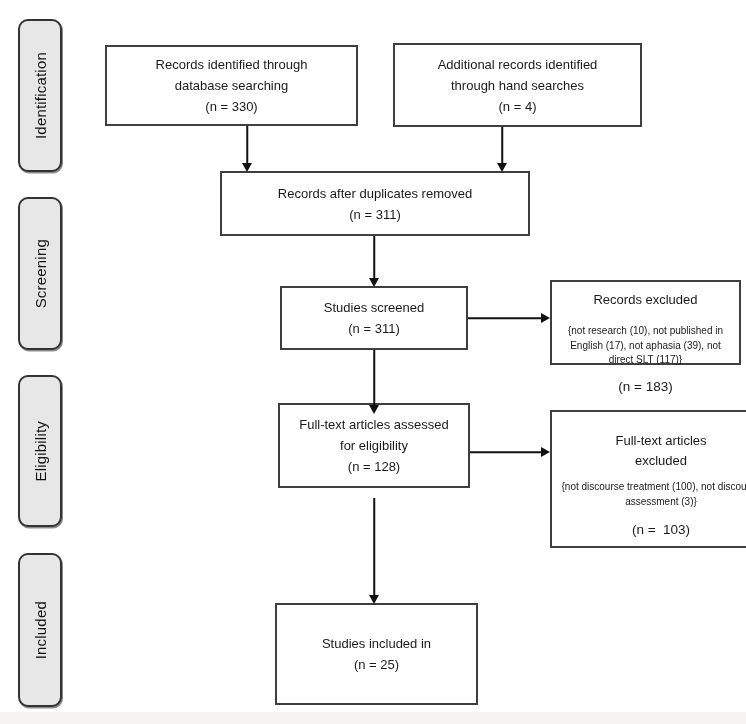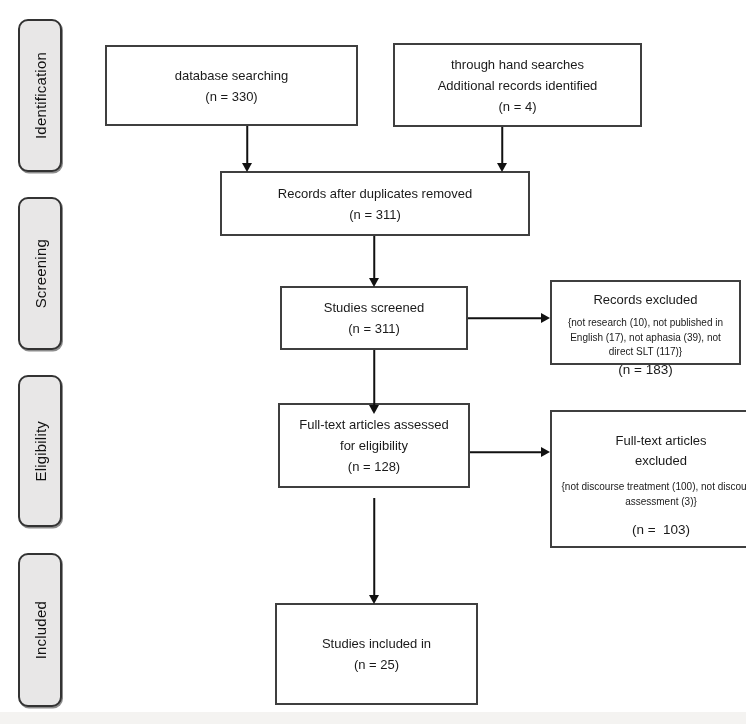--- a/index.html
+++ b/index.html
@@ -92,44 +92,45 @@
     <span class="stage-text">Screening</span>
   </div>
   <div class="stage" style="top:375px;height:152px;">
     <span class="stage-text">Eligibility</span>
   </div>
   <div class="stage" style="top:553px;height:154px;">
     <span class="stage-text">Included</span>
   </div>
 
   <div class="box" style="left:105px;top:45px;width:253px;height:81px;">
+      <div>Records identified through</div>
       <div>database searching</div>
       <div>(n = 330)</div>
     </div>
 
   <div class="box" style="left:393px;top:43px;width:249px;height:84px;">
+      <div>Additional records identified</div>
       <div>through hand searches</div>
-      <div>Additional records identified</div>
       <div>(n = 4)</div>
     </div>
 
   <div class="box" style="left:220px;top:171px;width:310px;height:65px;">
       <div>Records after duplicates removed</div>
       <div>(n = 311)</div>
     </div>
 
   <div class="box" style="left:280px;top:286px;width:188px;height:64px;">
       <div>Studies screened</div>
       <div>(n = 311)</div>
     </div>
 
   <div class="box side-box" style="left:550px;top:280px;width:191px;height:85px;padding-top:8px;">
     <div class="box-title">Records excluded</div>
-    <div class="box-detail" style="margin-top:6px;">{not research (10), not published in English (17), not aphasia (39), not direct SLT (117)}</div>
-    <div class="box-n" style="margin-top:1px;">(n = 183)</div>
+    <div class="box-detail" style="margin-top:14px;">{not research (10), not published in English (17), not aphasia (39), not direct SLT (117)}</div>
+    <div class="box-n" style="margin-top:10px;">(n = 183)</div>
   </div>
 
   <div class="box" style="left:278px;top:403px;width:192px;height:85px;">
       <div>Full-text articles assessed</div>
       <div>for eligibility</div>
       <div>(n = 128)</div>
     </div>
 
   <div class="box side-box" style="left:550px;top:410px;width:222px;height:138px;padding-top:12px;justify-content:center;">
     <div class="box-title">

